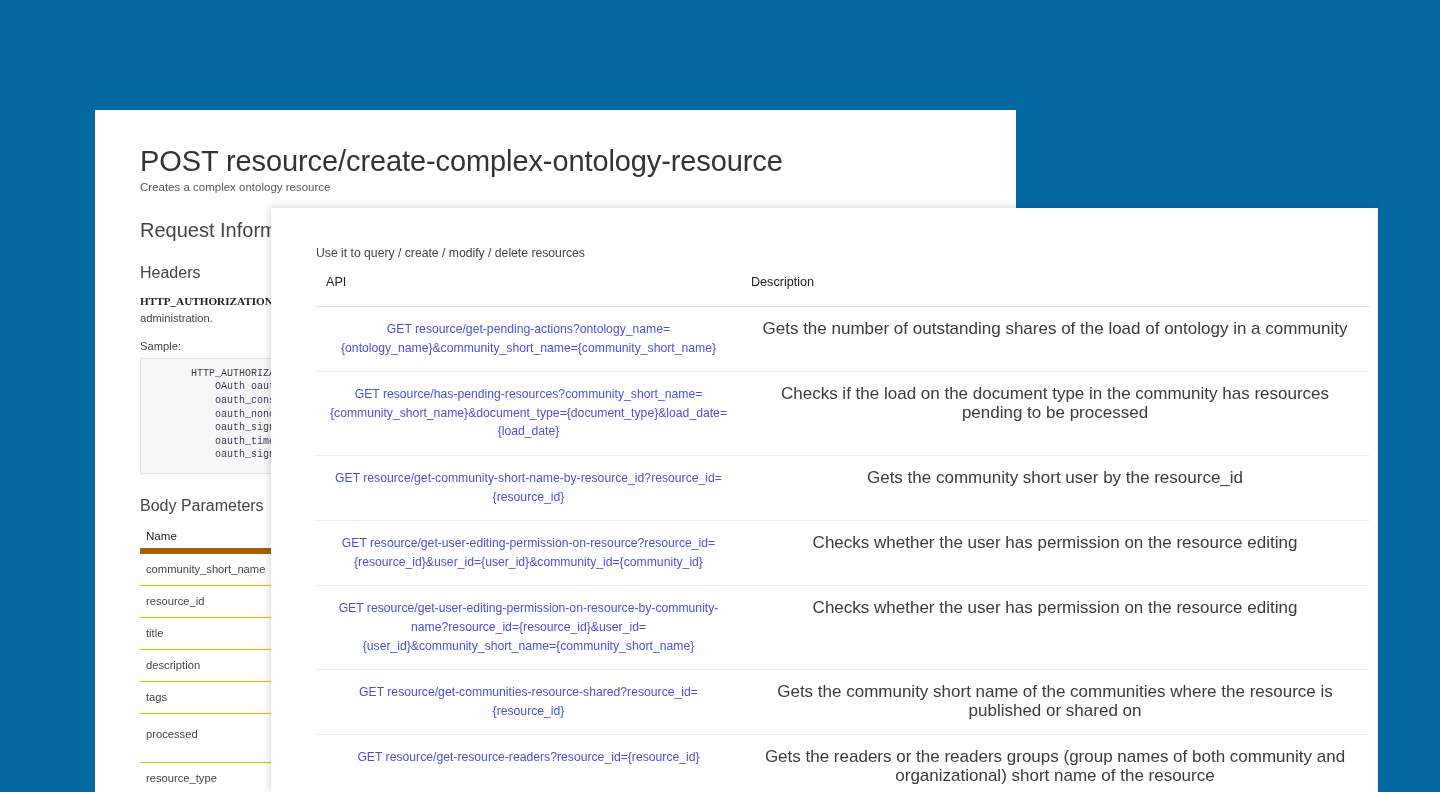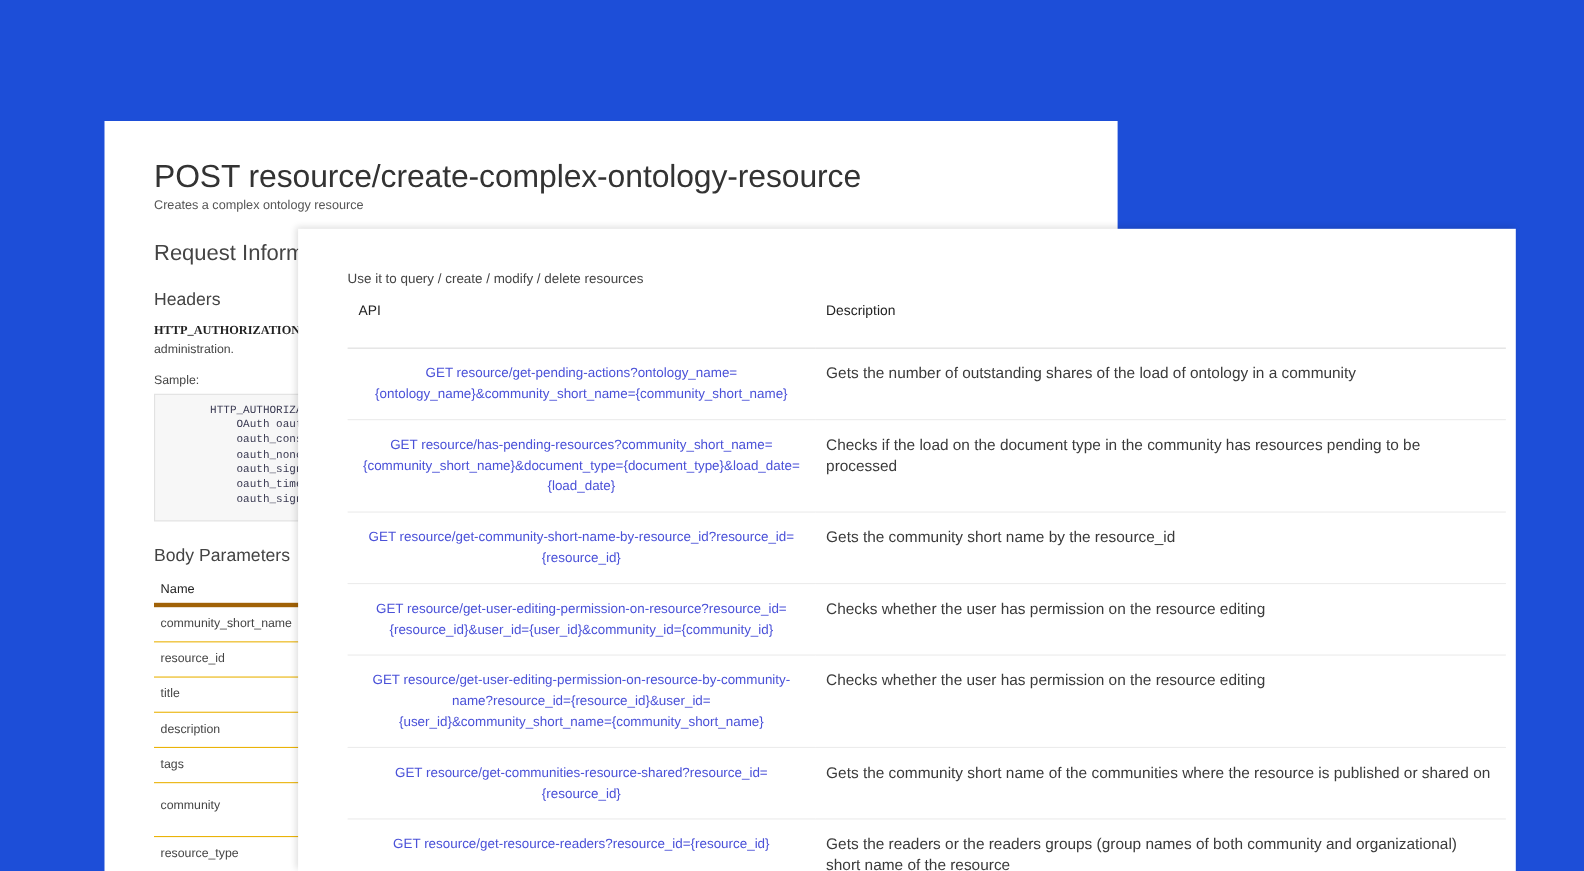--- a/index.html
+++ b/index.html
@@ -13,21 +13,21 @@
   }
   body {
     font-family: "Liberation Sans", sans-serif;
     -webkit-font-smoothing: antialiased;
   }
 
   #stage {
     position: relative;
     width: 1440px;
     height: 792px;
-    background: #1d4ed8;
+    background: #0369a1;
   }
 
   
   .panel-back {
     position: absolute;
     left: 95px;
     top: 110px;
     width: 921px;
     height: 682px;
     background: #ffffff;
@@ -121,21 +121,21 @@
     border-collapse: collapse;
     width: 140px;
     table-layout: fixed;
   }
   table.bp th {
     text-align: left;
     font-size: 11.6px;
     font-weight: normal;
     color: #222222;
     padding: 2px 4px 6px 6px;
-    border-bottom: 4px solid #a16207;
+    border-bottom: 6px solid #a16207;
   }
   table.bp td {
     text-align: left;
     font-size: 11.2px;
     color: #444444;
     padding: 8px 4px 8px 6px;
     border-bottom: 1px solid #eab308;
     height: 15px;
   }
   table.bp td.tall { height: 26px; vertical-align: top; padding-top: 14px; }
@@ -179,43 +179,44 @@
     table-layout: fixed;
   }
   table.api col.c-api { width: 425px; }
   table.api col.c-desc { width: 628px; }
 
   table.api th {
     text-align: left;
     font-size: 12.6px;
     font-weight: normal;
     color: #222222;
-    padding: 0 10px 27px 10px;
+    padding: 0 10px 17px 10px;
     border-bottom: 1px solid #dcdcdc;
     vertical-align: bottom;
   }
   table.api td {
     text-align: left;
     vertical-align: top;
     padding: 13px 10px 14px 10px;
     border-bottom: 1px solid #ececec;
   }
   table.api td.api-cell a {
     font-size: 12.2px;
     color: #4a51d8;
     text-decoration: none;
     line-height: 18.6px;
     display: block;
     word-break: break-word;
     text-align: center;
   }
   table.api td.desc-cell {
-    font-size: 14px;
+    font-size: 17px;
     color: #3b3b3b;
     line-height: 18.6px;
+    text-align: center;
   }
 </style>
 </head>
 <body>
 
 <div id="stage">
 
   <div class="panel-back">
     <div class="inner">
 
@@ -262,21 +263,21 @@
           <tr>
               <td>title</td>
             </tr>
           <tr>
               <td>description</td>
             </tr>
           <tr>
               <td>tags</td>
             </tr>
           <tr>
-              <td class="tall">community</td>
+              <td class="tall">processed</td>
             </tr>
           <tr>
               <td>resource_type</td>
             </tr>
 
         </tbody>
       </table>
 
     </div>
   </div>
@@ -308,21 +309,21 @@
           <tr>
             <td class="api-cell">
               <a href="#">GET resource/has-pending-resources?community_short_name={community_short_name}&amp;document_type={document_type}&amp;load_date={load_date}</a>
             </td>
             <td class="desc-cell">Checks if the load on the document type in the community has resources pending to be processed</td>
           </tr>
           <tr>
             <td class="api-cell">
               <a href="#">GET resource/get-community-short-name-by-resource_id?resource_id={resource_id}</a>
             </td>
-            <td class="desc-cell">Gets the community short name by the resource_id</td>
+            <td class="desc-cell">Gets the community short user by the resource_id</td>
           </tr>
           <tr>
             <td class="api-cell">
               <a href="#">GET resource/get-user-editing-permission-on-resource?resource_id={resource_id}&amp;user_id={user_id}&amp;community_id={community_id}</a>
             </td>
             <td class="desc-cell">Checks whether the user has permission on the resource editing</td>
           </tr>
           <tr>
             <td class="api-cell">
               <a href="#">GET resource/get-user-editing-permission-on-resource-by-community-name?resource_id={resource_id}&amp;user_id={user_id}&amp;community_short_name={community_short_name}</a>

